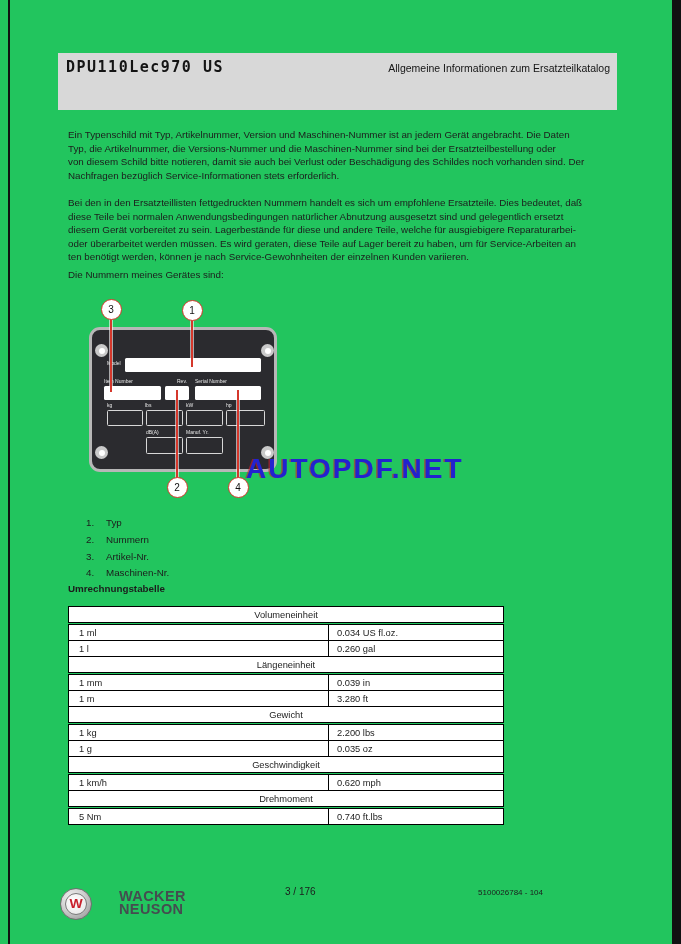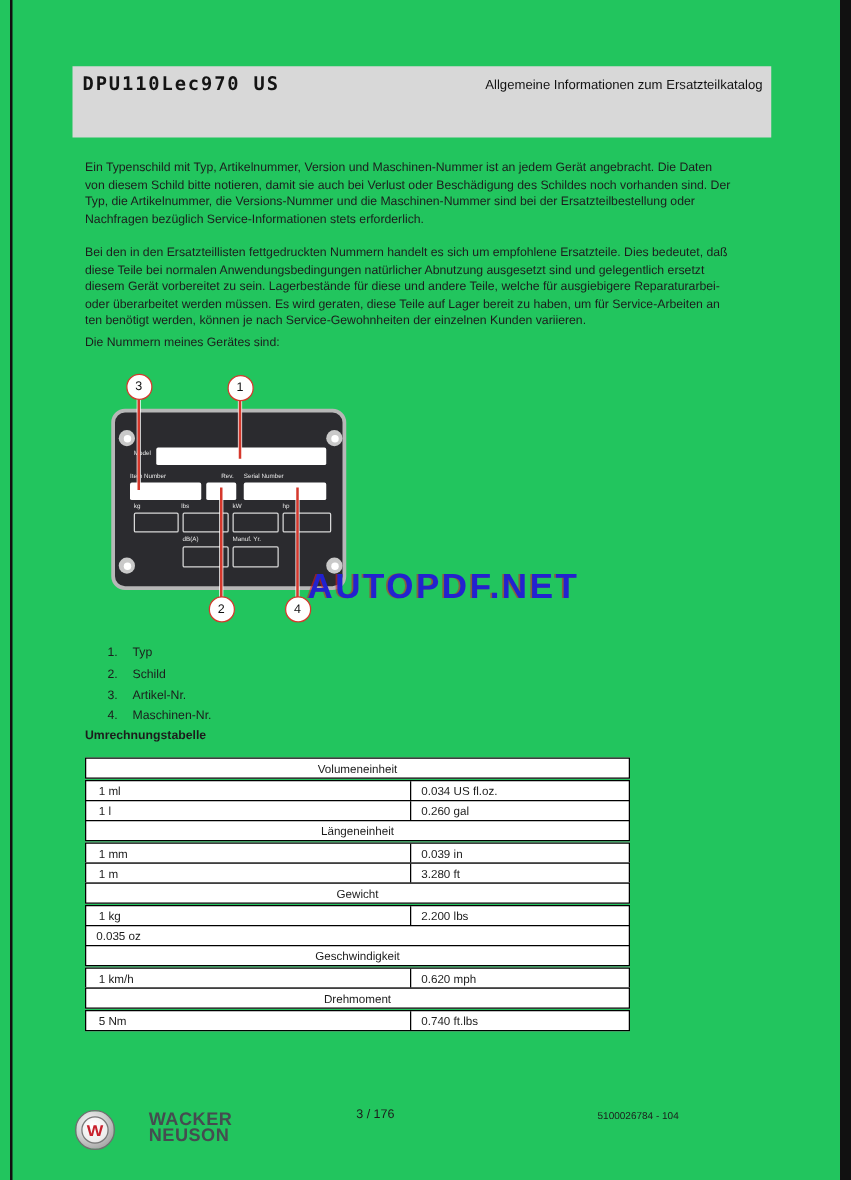--- a/index.html
+++ b/index.html
@@ -97,22 +97,22 @@
   <div class="edge-left"></div>
   <div class="edge-right"></div>
 
   <div class="hdr">
     <div class="hdr-model">DPU110Lec970 US</div>
     <div class="hdr-title">Allgemeine Informationen zum Ersatzteilkatalog</div>
   </div>
 
   <div class="para" style="top:128px;">
     <div class="ln">Ein Typenschild mit Typ, Artikelnummer, Version und Maschinen-Nummer ist an jedem Gerät angebracht. Die Daten</div>
+    <div class="ln">Typ, die Artikelnummer, die Versions-Nummer und die Maschinen-Nummer sind bei der Ersatzteilbestellung oder</div>
     <div class="ln">von diesem Schild bitte notieren, damit sie auch bei Verlust oder Beschädigung des Schildes noch vorhanden sind. Der</div>
-    <div class="ln">Typ, die Artikelnummer, die Versions-Nummer und die Maschinen-Nummer sind bei der Ersatzteilbestellung oder</div>
     <div class="ln">Nachfragen bezüglich Service-Informationen stets erforderlich.</div>
   </div>
 
   <div class="para" style="top:196px;">
     <div class="ln">Bei den in den Ersatzteillisten fettgedruckten Nummern handelt es sich um empfohlene Ersatzteile. Dies bedeutet, daß</div>
     <div class="ln">diese Teile bei normalen Anwendungsbedingungen natürlicher Abnutzung ausgesetzt sind und gelegentlich ersetzt</div>
     <div class="ln">diesem Gerät vorbereitet zu sein. Lagerbestände für diese und andere Teile, welche für ausgiebigere Reparaturarbei-</div>
     <div class="ln">oder überarbeitet werden müssen. Es wird geraten, diese Teile auf Lager bereit zu haben, um für Service-Arbeiten an</div>
     <div class="ln">ten benötigt werden, können je nach Service-Gewohnheiten der einzelnen Kunden variieren.</div>
   </div>
@@ -169,21 +169,21 @@
   <div class="callout" style="left:227.5px; top:476.5px;">
       <span>4</span>
     </div>
 
   <div class="watermark">AUTOPDF.NET</div>
 
   <div class="legend-item" style="top:517px;">
     <span class="num">1.</span><span class="lab">Typ</span>
   </div>
   <div class="legend-item" style="top:534px;">
-    <span class="num">2.</span><span class="lab">Schild</span>
+    <span class="num">2.</span><span class="lab">Nummern</span>
   </div>
   <div class="legend-item" style="top:551px;">
     <span class="num">3.</span><span class="lab">Artikel-Nr.</span>
   </div>
   <div class="legend-item" style="top:567px;">
     <span class="num">4.</span><span class="lab">Maschinen-Nr.</span>
   </div>
 
   <div class="table-heading">Umrechnungstabelle</div>
 
@@ -211,20 +211,21 @@
       <div class="c-right">3.280 ft</div>
     </div>
     <div class="c-row section">
         <span>Gewicht</span>
       </div>
     <div class="c-row gapped">
       <div class="c-left">1 kg</div>
       <div class="c-right">2.200 lbs</div>
     </div>
     <div class="c-row">
+      <div class="c-left">1 g</div>
       <div class="c-right">0.035 oz</div>
     </div>
     <div class="c-row section">
         <span>Geschwindigkeit</span>
       </div>
     <div class="c-row gapped">
       <div class="c-left">1 km/h</div>
       <div class="c-right">0.620 mph</div>
     </div>
     <div class="c-row section">

